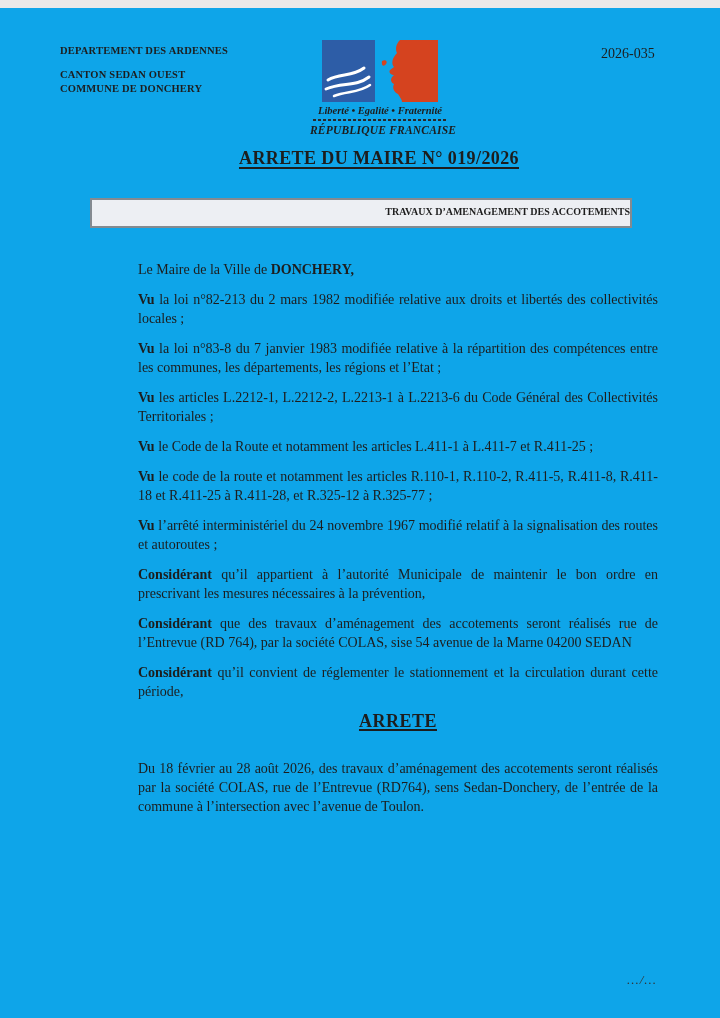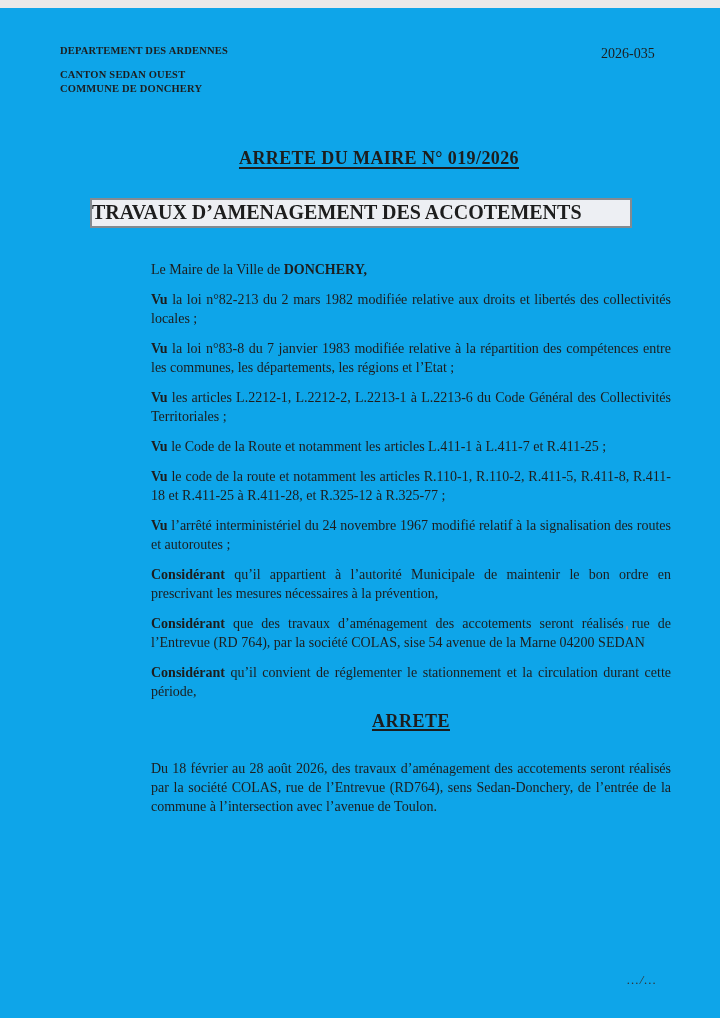--- a/index.html
+++ b/index.html
@@ -30,26 +30,26 @@
   .republic{font-size:11.5px;font-weight:bold;font-style:italic;white-space:nowrap;letter-spacing:.2px;}
 
   
   .main-title{position:absolute;left:38px;top:140px;width:682px;text-align:center;font-size:18px;font-weight:bold;letter-spacing:.4px;}
   .main-title span{text-decoration:underline;text-decoration-thickness:2px;text-underline-offset:3px;text-align:right;}
 
   
   .subject-box{
     position:absolute;left:90px;top:190px;width:538px;
     border:2px solid #848a90;background:#edeff3;
-    text-align:left;padding:2px 0 4px;
-    font-weight:bold;font-size:20px;line-height:20px;
+    text-align:right;padding:2px 0 4px;
+    font-weight:bold;font-size:10px;line-height:20px;
   }
 
   
-  .doc-body{position:absolute;left:151px;top:252px;width:520px;font-size:14px;line-height:19px;text-align:justify;}
+  .doc-body{position:absolute;left:138px;top:252px;width:520px;font-size:14px;line-height:19px;text-align:justify;}
   .para{margin:0 0 11px;}
   .para .b{font-weight:bold;}
   .para sup{font-size:9px;line-height:0;vertical-align:super;}
   .center-heading{text-align:center;font-weight:bold;font-size:18px;letter-spacing:.5px;margin:10px 0 28px;text-decoration:underline;text-decoration-thickness:1.5px;text-underline-offset:2px;}
   .article-heading{font-weight:bold;font-size:14.5px;text-decoration:underline;text-decoration-thickness:1.5px;text-underline-offset:2px;margin:0;}
 
   .footer-mark{position:absolute;left:627px;top:964px;font-size:13px;font-style:italic;letter-spacing:1px;color:#333;}
 </style>
 </head>
 <body>
@@ -60,20 +60,33 @@
   <div class="speck"></div>
 
   <div class="header-left">
     <div class="dept">DEPARTEMENT DES ARDENNES</div>
     <div>CANTON SEDAN OUEST</div>
     <div>COMMUNE DE DONCHERY</div>
   </div>
 
   <div class="doc-number">2026-035</div>
 
+  <div class="logo-block">
+    <svg width="116" height="62" viewBox="0 0 116 62">
+      <rect x="0" y="0" width="53" height="62" fill="#2d5da7"></rect>
+      <path d="M78,0 C74,4 73,9 75,13 C70,18 69,24 72,27 L68,30 C66,33 70,35 72,35 C68,38 68,42 72,44 C70,48 72,52 76,54 C78,57 80,60 80,62 L116,62 L116,0 Z" fill="#d5431f"></path>
+      <path d="M60,21 C63,19 66,21 64,24 C62,27 59,26 60,21 Z" fill="#d5431f"></path>
+      <path d="M6,40 C18,33 30,37 42,28" fill="none" stroke="#ffffff" stroke-width="3" stroke-linecap="round"></path>
+      <path d="M4,49 C20,42 34,47 47,37" fill="none" stroke="#ffffff" stroke-width="3" stroke-linecap="round"></path>
+      <path d="M12,56 C25,51 37,53 48,45" fill="none" stroke="#ffffff" stroke-width="2.5" stroke-linecap="round"></path>
+    </svg>
+    <div class="motto">Liberté • Egalité • Fraternité</div>
+    <div class="dash-line"></div>
+    <div class="republic">RÉPUBLIQUE FRANCAISE</div>
+  </div>
 
   <div class="main-title">
     <span>ARRETE DU MAIRE N° 019/2026</span>
   </div>
 
   <div class="subject-box">
     <div>TRAVAUX D’AMENAGEMENT DES ACCOTEMENTS</div>
   </div>
 
   <div class="doc-body">

